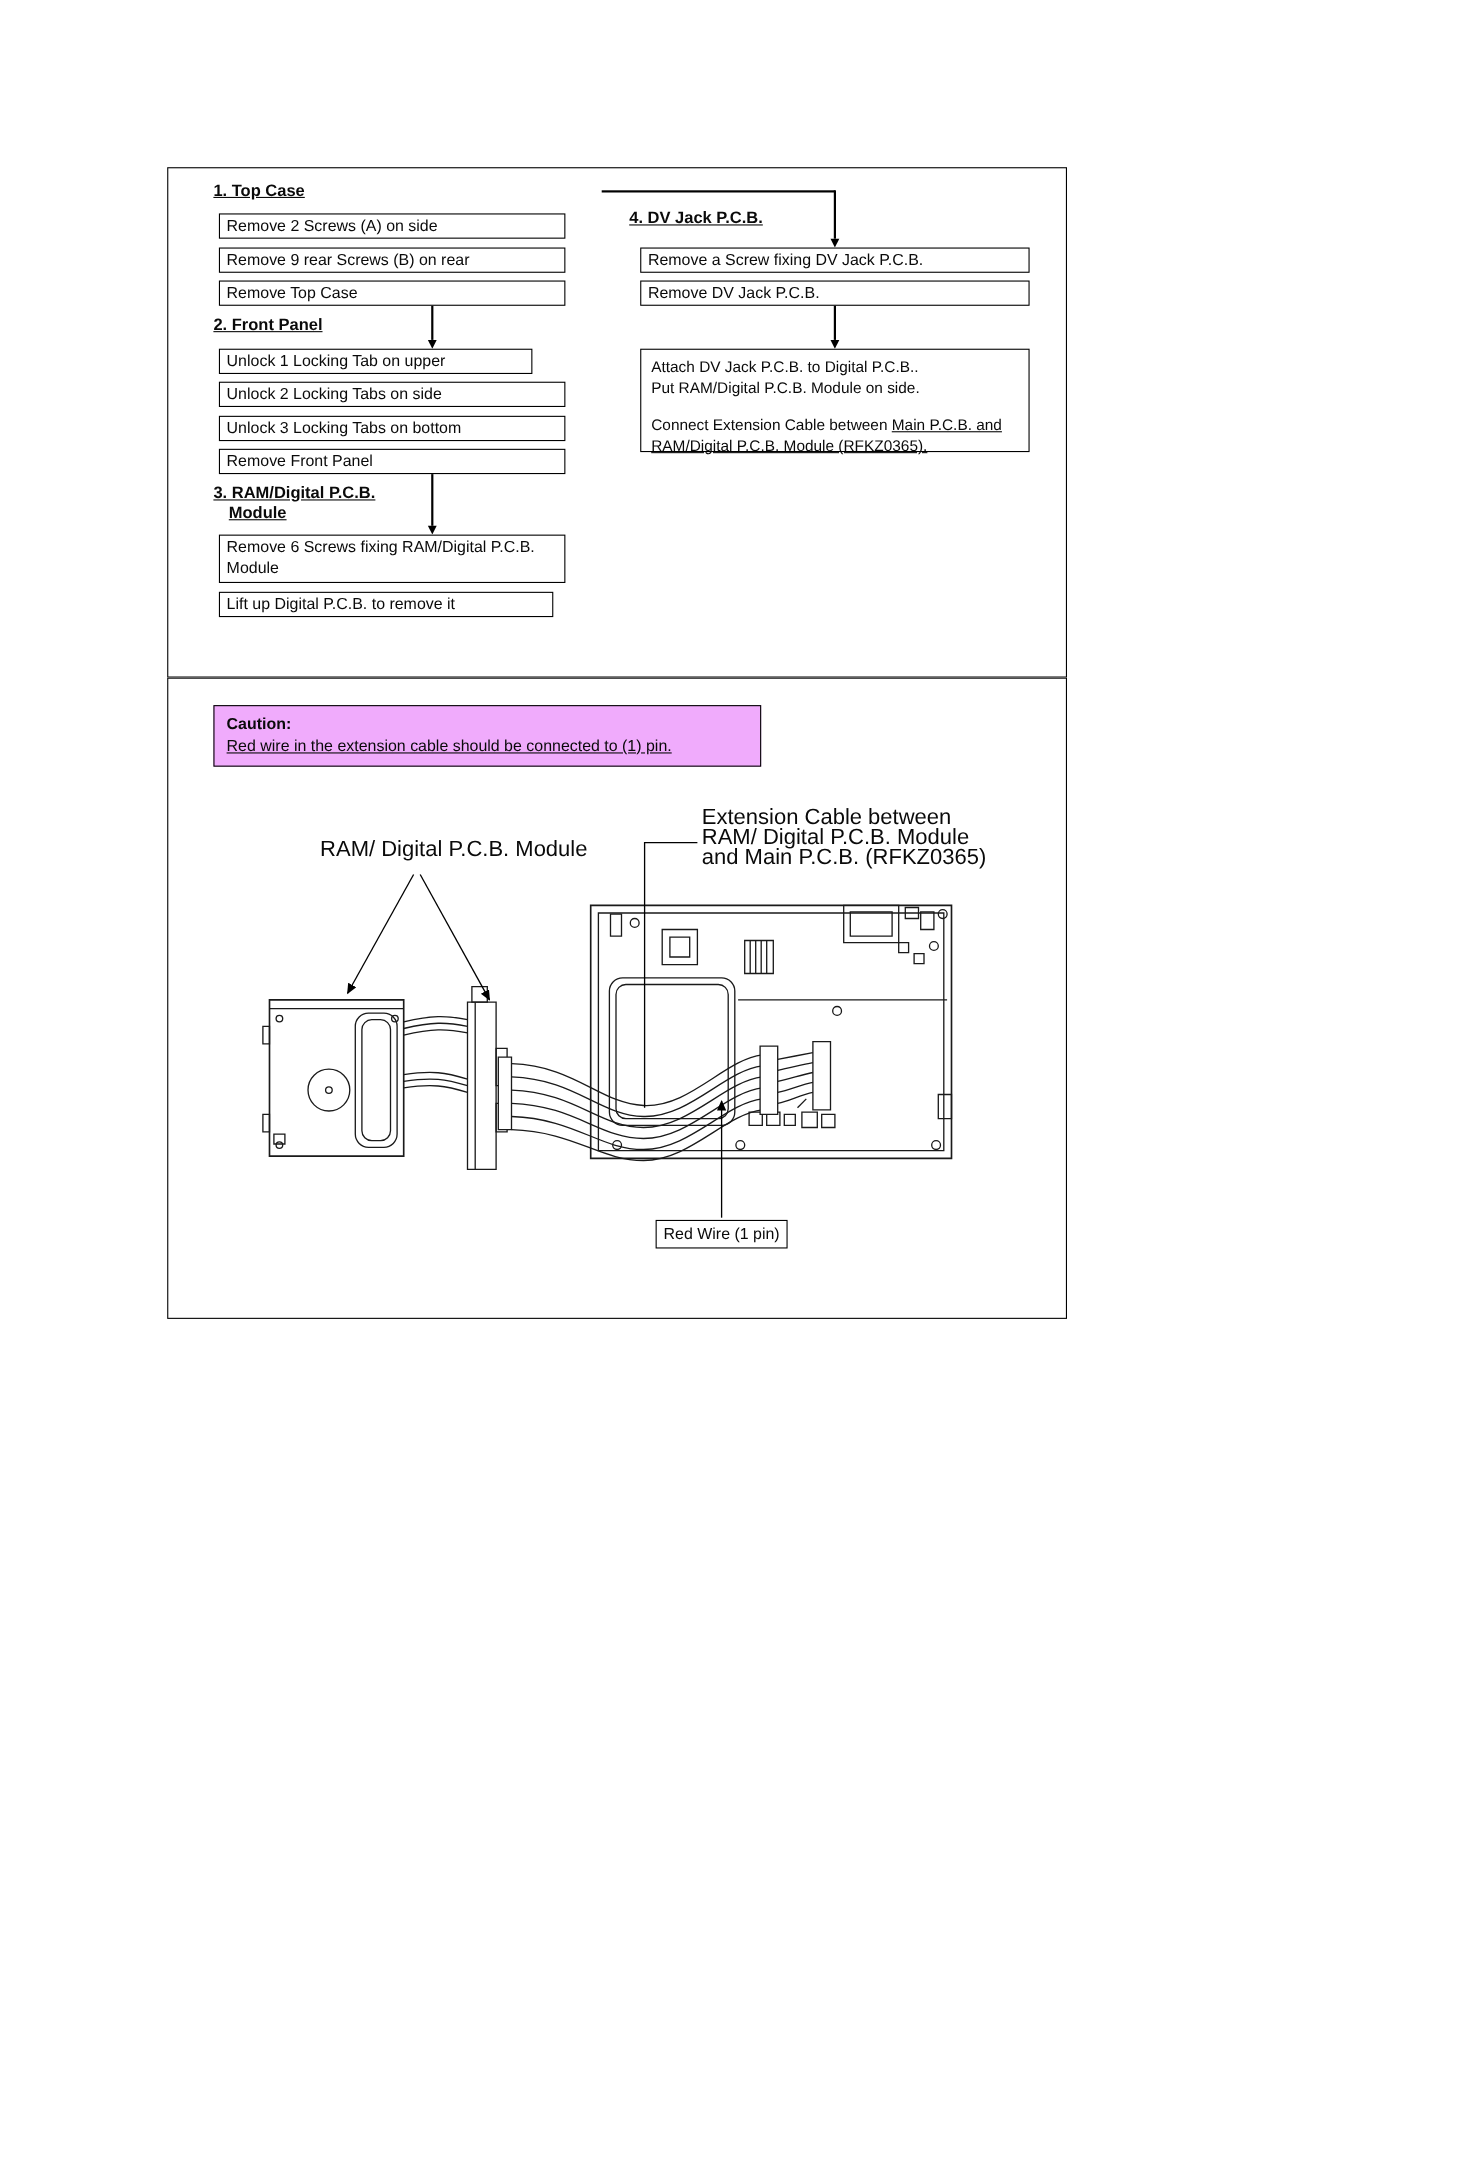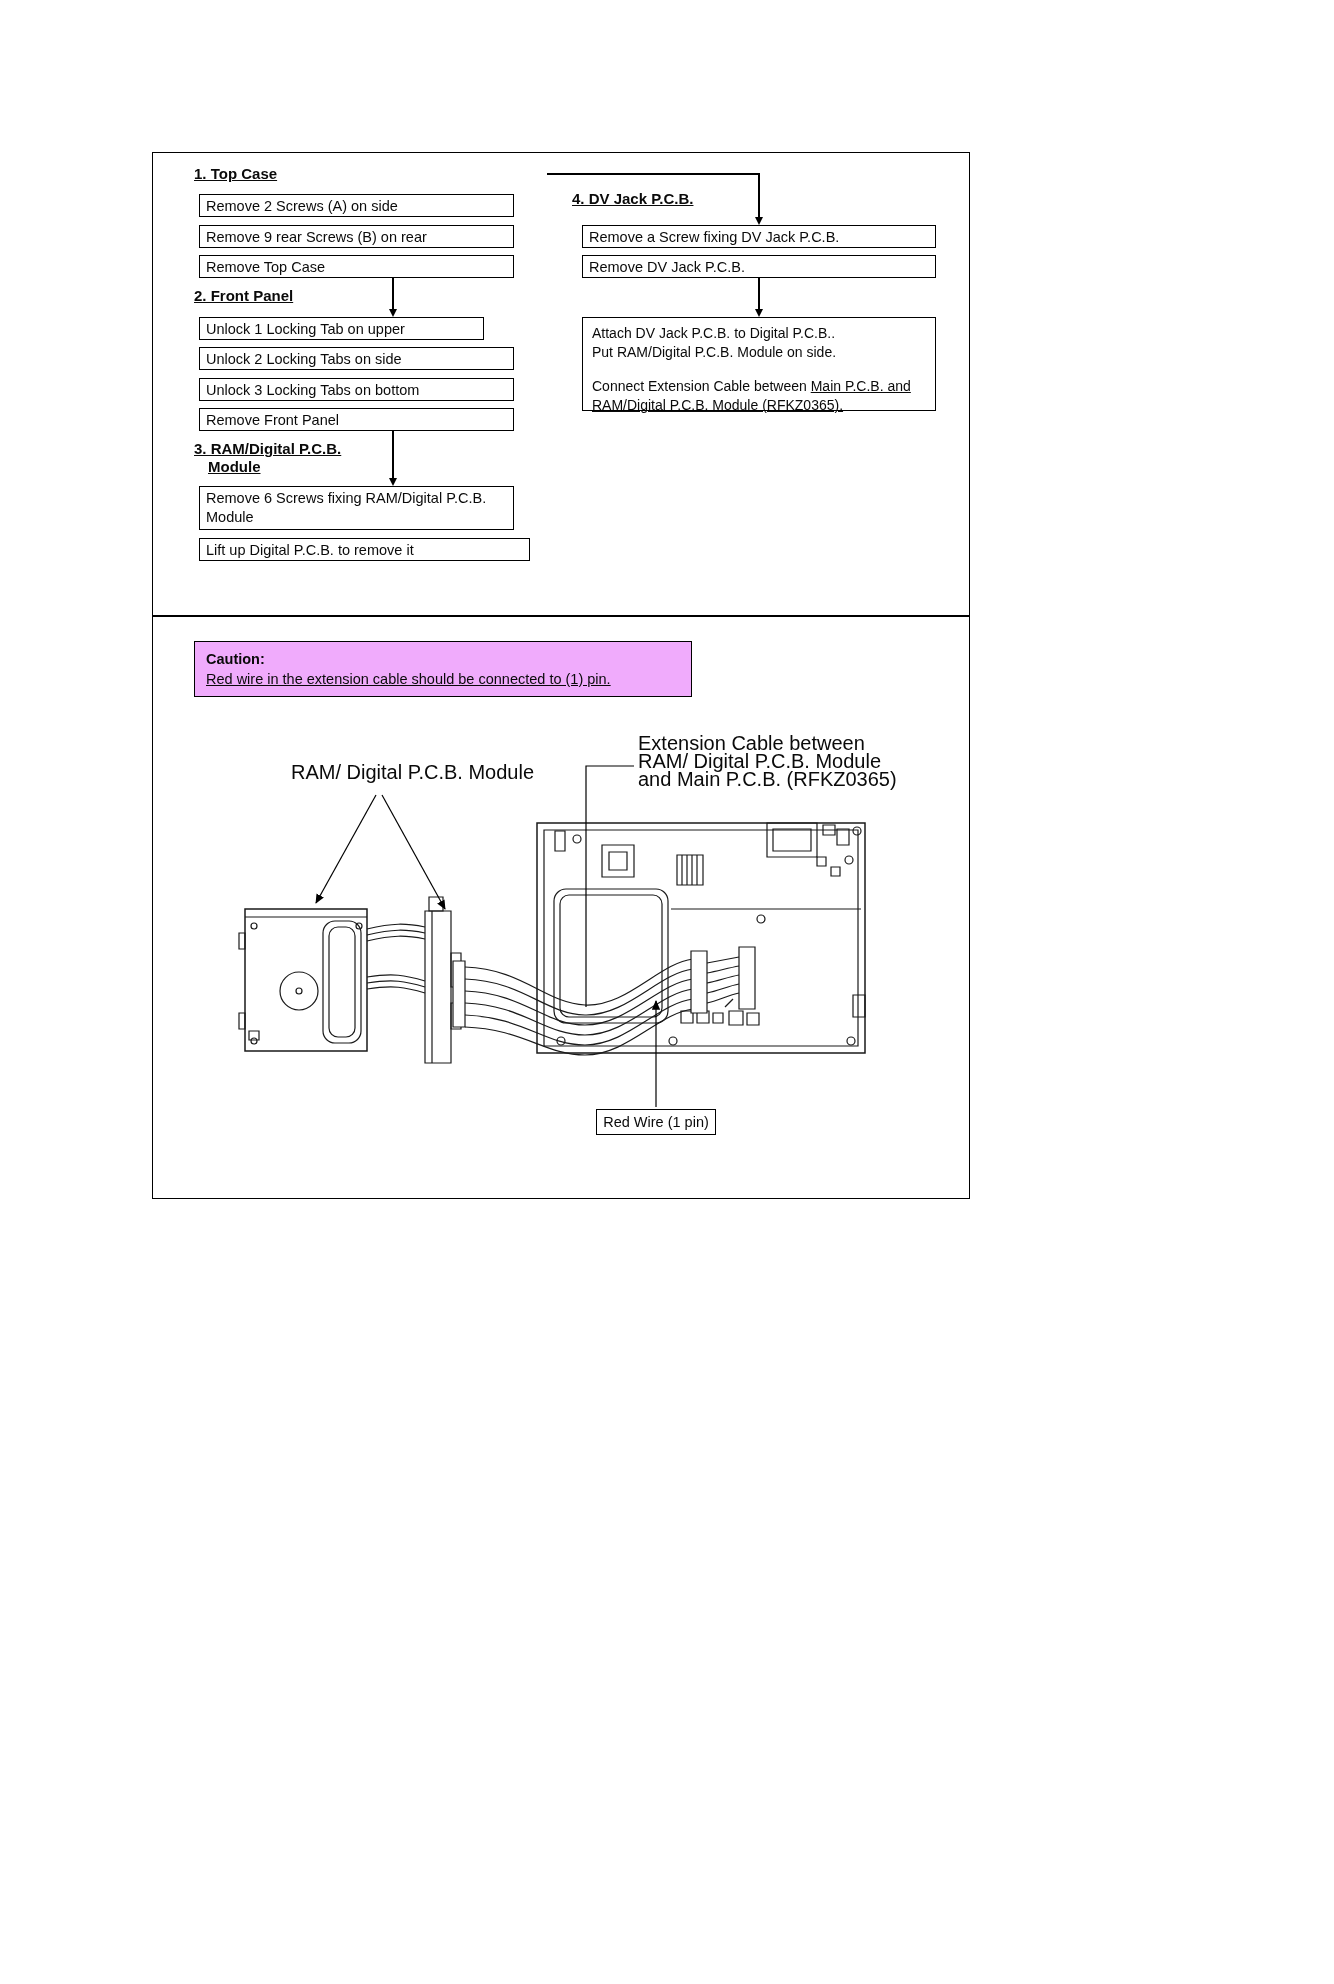--- a/index.html
+++ b/index.html
@@ -64,21 +64,21 @@
     <div class="step oneline" style="left:46px; top:255px; width:315px;">Remove Front Panel</div>
 
     <div class="v-arrow" style="left:235px; top:278px; height:55px;">
       <div class="shaft"></div>
         <div class="head"></div>
     </div>
 
     <div class="heading" style="left:41px; top:287px;">3. RAM/Digital P.C.B.</div>
     <div class="heading" style="left:55px; top:305px;">Module</div>
     <div class="step" style="left:46px; top:333px; width:315px; height:44px;">Remove 6 Screws fixing RAM/Digital P.C.B. Module</div>
-    <div class="step oneline" style="left:46px; top:385px; width:331px;">Lift up Digital P.C.B. to remove it</div>
+    <div class="step oneline" style="left:46px; top:385px; width:304px;">Lift up Digital P.C.B. to remove it</div>
 
     <div class="h-line" style="left:394px; top:20px; width:212px;"></div>
     <div class="v-arrow" style="left:601px; top:20px; height:52px;">
       <div class="shaft"></div>
         <div class="head"></div>
     </div>
 
     <div class="heading" style="left:419px; top:37px;">4. DV Jack P.C.B.</div>
     <div class="step oneline" style="left:429px; top:72px; width:354px;">Remove a Screw fixing DV Jack P.C.B.</div>
     <div class="step oneline" style="left:429px; top:102px; width:354px;">Remove DV Jack P.C.B.</div>

